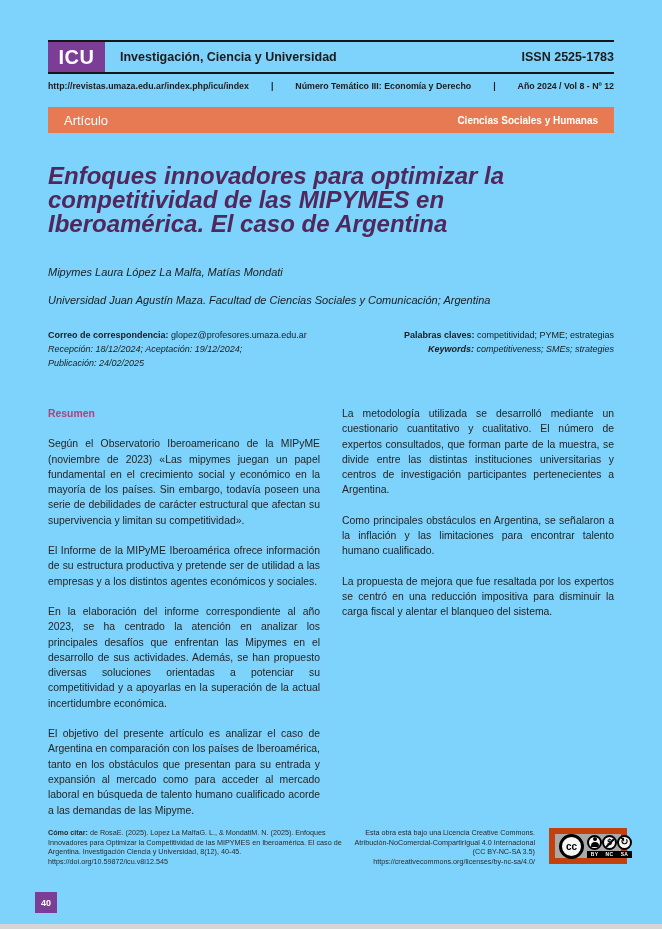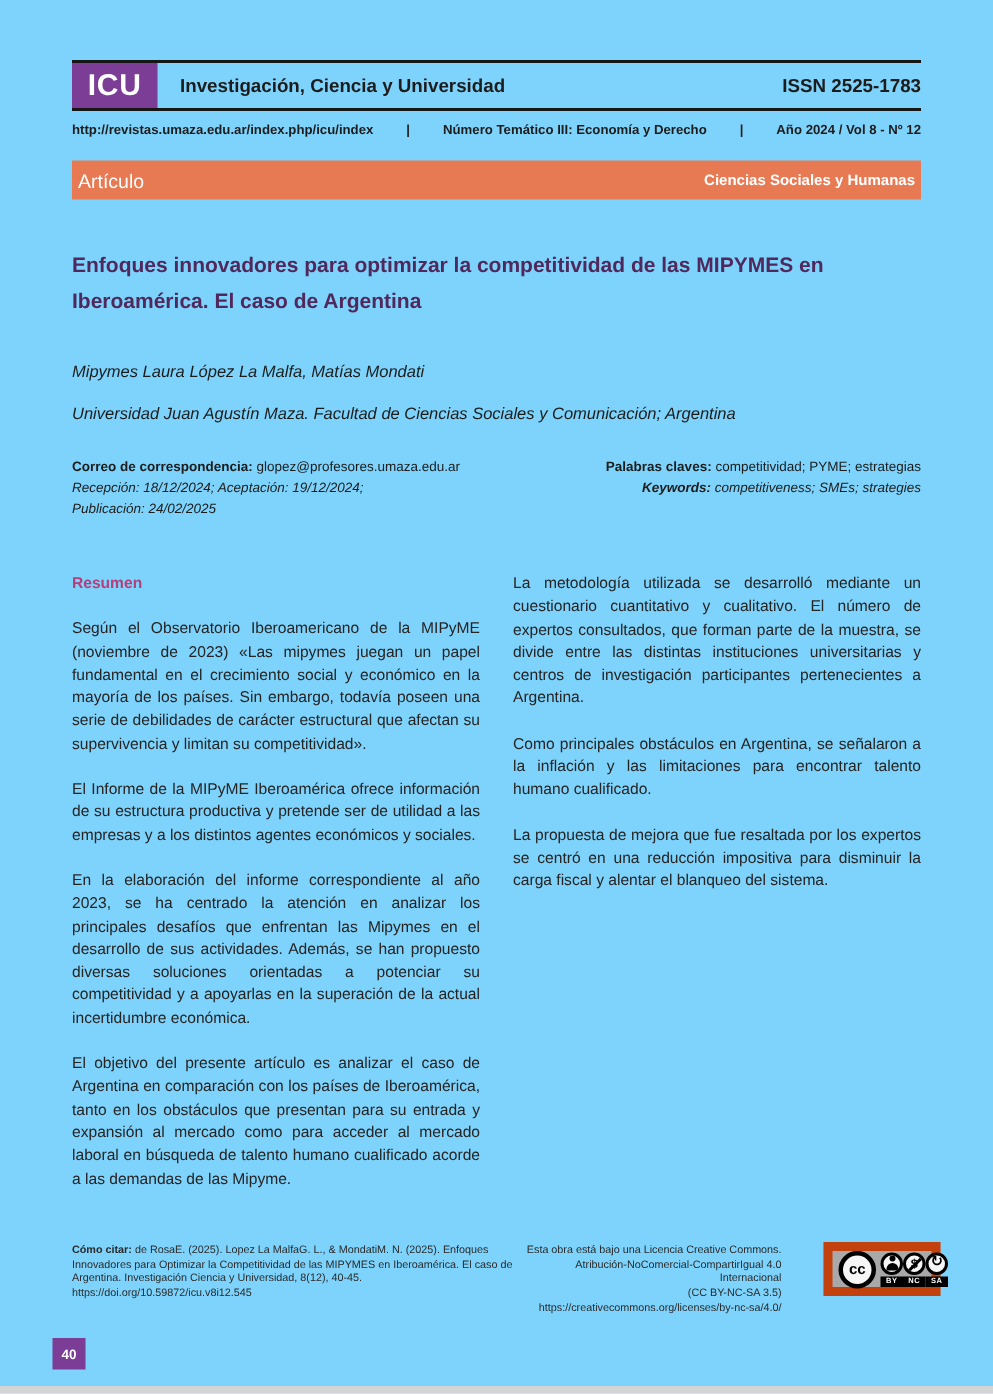--- a/index.html
+++ b/index.html
@@ -25,28 +25,28 @@
   .issn { margin-left:auto; font-weight:bold; font-size:12.5px; color:#1c1c1c; }
   
   .url-line {
     margin:7px 48px 0 48px; display:flex; justify-content:space-between;
     font-size:8.8px; font-weight:bold; color:#1c1c1c; white-space:nowrap;
   }
   .url-line .sep { padding:0 4px; }
   
   .banner {
     margin:16px 48px 0 48px; height:26px; background:#e87a53; color:#fff;
-    display:flex; align-items:center; justify-content:space-between; padding:0 4px;
+    display:flex; align-items:center; justify-content:space-between; padding:0 16px;
   }
   .banner-type { font-size:13px; }
   .banner-cat  { font-size:10px; font-weight:bold; }
   
   .title-es {
     margin:31px 48px 0 48px; width:532px;
-    color:#50285c; font-weight:bold; font-size:14px; line-height:24px;
+    color:#50285c; font-weight:bold; font-size:24px; line-height:24px;font-style:italic;
   }
   .title-en {
     margin:27px 48px 0 48px; width:548px;
     color:#5d3168; font-style:italic; font-size:17px; line-height:24px; font-weight:normal;
   }
   
   .authors      { margin:30px 48px 0 48px; font-style:italic; font-size:11px; color:#1c1c1c; }
   .affiliation  { margin:16px 48px 0 48px; font-style:italic; font-size:11px; color:#1c1c1c; }
   .doi-line     { margin:36px 48px 0 48px; font-size:9.5px; color:#1c1c1c; }
   
@@ -69,21 +69,21 @@
   
   .footer {
     position:absolute; left:48px; right:35px; top:828px;
     display:flex; align-items:flex-start;
   }
   .citation {
     width:302px; font-size:7.2px; line-height:9.7px; color:#2a2a2a; text-align:left;
   }
   .license {
     flex:1; text-align:right; font-size:7.2px; line-height:9.7px;
-    color:#2a2a2a; padding-right:28px;
+    color:#2a2a2a; padding-right:14px;
   }
   .cc-badge {
     width:78px; height:36px; background:#a9a9a9; border:6px solid #c2410c;
     display:flex; align-items:center; padding:2px 4px; gap:3px; flex:none;
   }
   .cc-main {
     width:25px; height:25px; border-radius:50%; border:3px solid #000;
     background:#f6f6f6; color:#000; display:flex; align-items:center; justify-content:center;
     font-weight:bold; font-size:10px; flex:none;
   }

